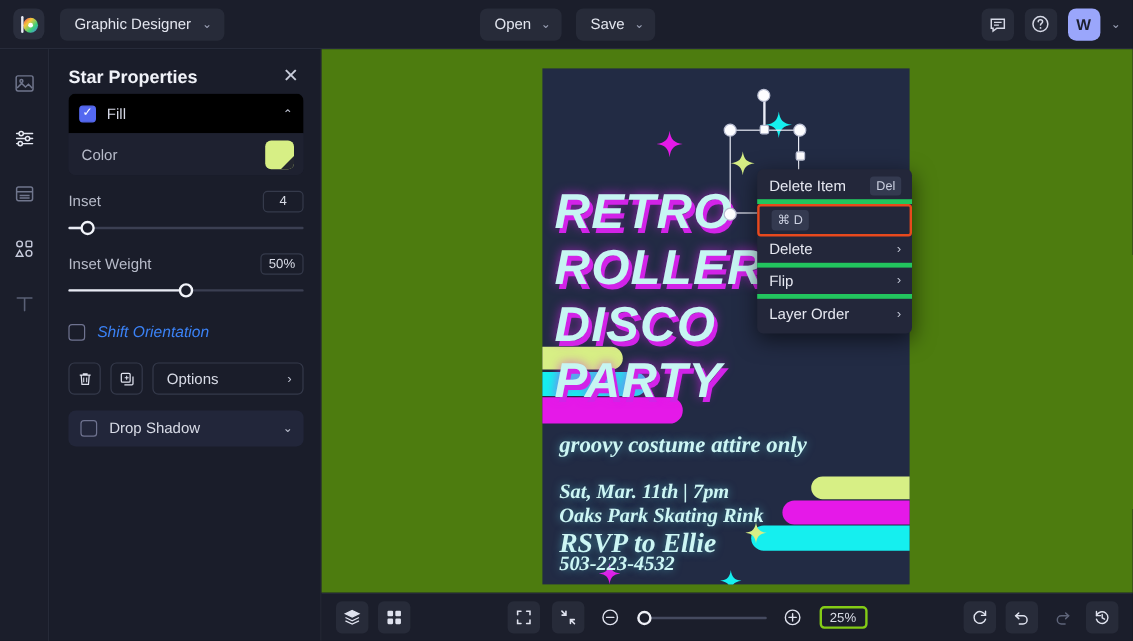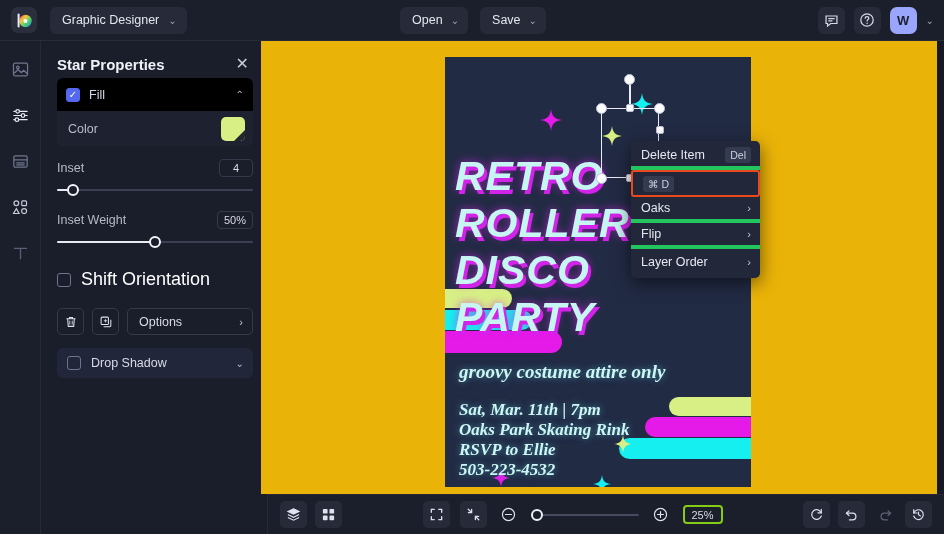--- a/index.html
+++ b/index.html
@@ -107,42 +107,42 @@
     content: ""; position: absolute; left: 0; right: 0; top: 7px; height: 2px;
     background: #3b3f52; border-radius: 2px;
   }
   .track .fillbar { position: absolute; left: 0; top: 7px; height: 2px; background: #e8eaf2; border-radius: 2px; }
   .knob {
     position: absolute; top: 2px; width: 12px; height: 12px; border-radius: 50%;
     background: #1a1d2a; border: 2px solid #f2f4fa; transform: translateX(-6px); cursor: pointer;
   }
 
   .shift-row { display: flex; align-items: center; gap: 10px; margin-top: 19px; cursor: pointer; }
-  .shift-row .lbl { color: #ffffff; font-size: 18px; }
+  .shift-row .lbl { color: #3b82f6; font-size: 13px; font-style: italic; }
 
   .action-row { display: flex; gap: 8px; margin-top: 18px; }
   .sq-btn {
     width: 27px; height: 27px; border: 1px solid #353a4b; border-radius: 5px;
     display: flex; align-items: center; justify-content: center; cursor: pointer;
   }
   .opt-btn {
     flex: 1; height: 27px; border: 1px solid #353a4b; border-radius: 5px;
     display: flex; align-items: center; justify-content: space-between;
     padding: 0 9px 0 11px; color: #d8dbe6; font-size: 12.5px; cursor: pointer;
   }
   .ds-row {
     margin-top: 13px; height: 30px; background: #22263a; border-radius: 6px;
     display: flex; align-items: center; padding: 0 9px 0 10px; gap: 10px; cursor: pointer;
   }
   .ds-row .lbl { color: #d8dbe6; font-size: 12.5px; flex: 1; }
 
   
   .canvas-area {
-    position: absolute; left: 261px; top: 41px; width: 676px; height: 453px;
-    background: #eab308; overflow: hidden;
+    position: absolute; left: 268px; top: 41px; width: 676px; height: 453px;
+    background: #4d7c0f; overflow: hidden;
   }
   .poster {
     position: absolute; left: 184px; top: 16px; width: 306px; height: 430px;
     background: #222b44; overflow: hidden;
   }
   .ptext { position: absolute; font-family: "Liberation Sans", sans-serif; }
   .big {
     font-weight: bold; font-style: italic; color: #c7f5f2; letter-spacing: 1px;
     text-shadow: 3px 4px 0 #d223e8, 0 0 9px rgba(210,35,232,.75);
     line-height: .96;
@@ -435,21 +435,21 @@
 
       <div class="ptext big" style="left:10px; top:100px; font-size:41px;">RETRO</div>
       <div class="ptext big" style="left:10px; top:147px; font-size:41px;">ROLLER</div>
       <div class="ptext big" style="left:10px; top:194px; font-size:41px;">DISCO</div>
       <div class="ptext big" style="left:10px; top:241px; font-size:41px;">PARTY</div>
 
       <div class="ptext script" style="left:14px; top:304px; font-size:19px;">groovy costume attire only</div>
 
       <div class="ptext script" style="left:14px; top:343px; font-size:17px;">Sat, Mar. 11th | 7pm</div>
       <div class="ptext script" style="left:14px; top:363px; font-size:17px;">Oaks Park Skating Rink</div>
-      <div class="ptext script" style="left:14px; top:383px; font-size:17px;">RSVP to Ellie</div>
+      <div class="ptext script" style="left:14px; top:383px; font-size:23px;">RSVP to Ellie</div>
       <div class="ptext script" style="left:14px; top:403px; font-size:17px;">503-223-4532</div>
     </div>
 
     <div>
       <div class="sel-box" style="left:340px; top:67px; width:58px; height:70px;"></div>
       <div class="rot-line" style="left:368px; top:40px; height:27px;"></div>
       <div class="handle" style="left:363px; top:33px;"></div>
       <div class="handle" style="left:335px; top:62px;"></div>
       <div class="handle" style="left:393px; top:62px;"></div>
       <div class="handle" style="left:335px; top:132px;"></div>
@@ -461,21 +461,21 @@
 
   <div class="ctx">
     <div class="ctx-item">
       <span>Delete Item</span>
       <span class="kbd">Del</span>
     </div>
     <div class="ctx-item hl">
       <span class="kbd">⌘ D</span>
     </div>
     <div class="ctx-item">
-      <span>Oaks</span>
+      <span>Delete</span>
       <span class="arrow-r">›</span>
     </div>
     <div class="ctx-item">
       <span>Flip</span>
       <span class="arrow-r">›</span>
     </div>
     <div class="ctx-item">
       <span>Layer Order</span>
       <span class="arrow-r">›</span>
     </div>

